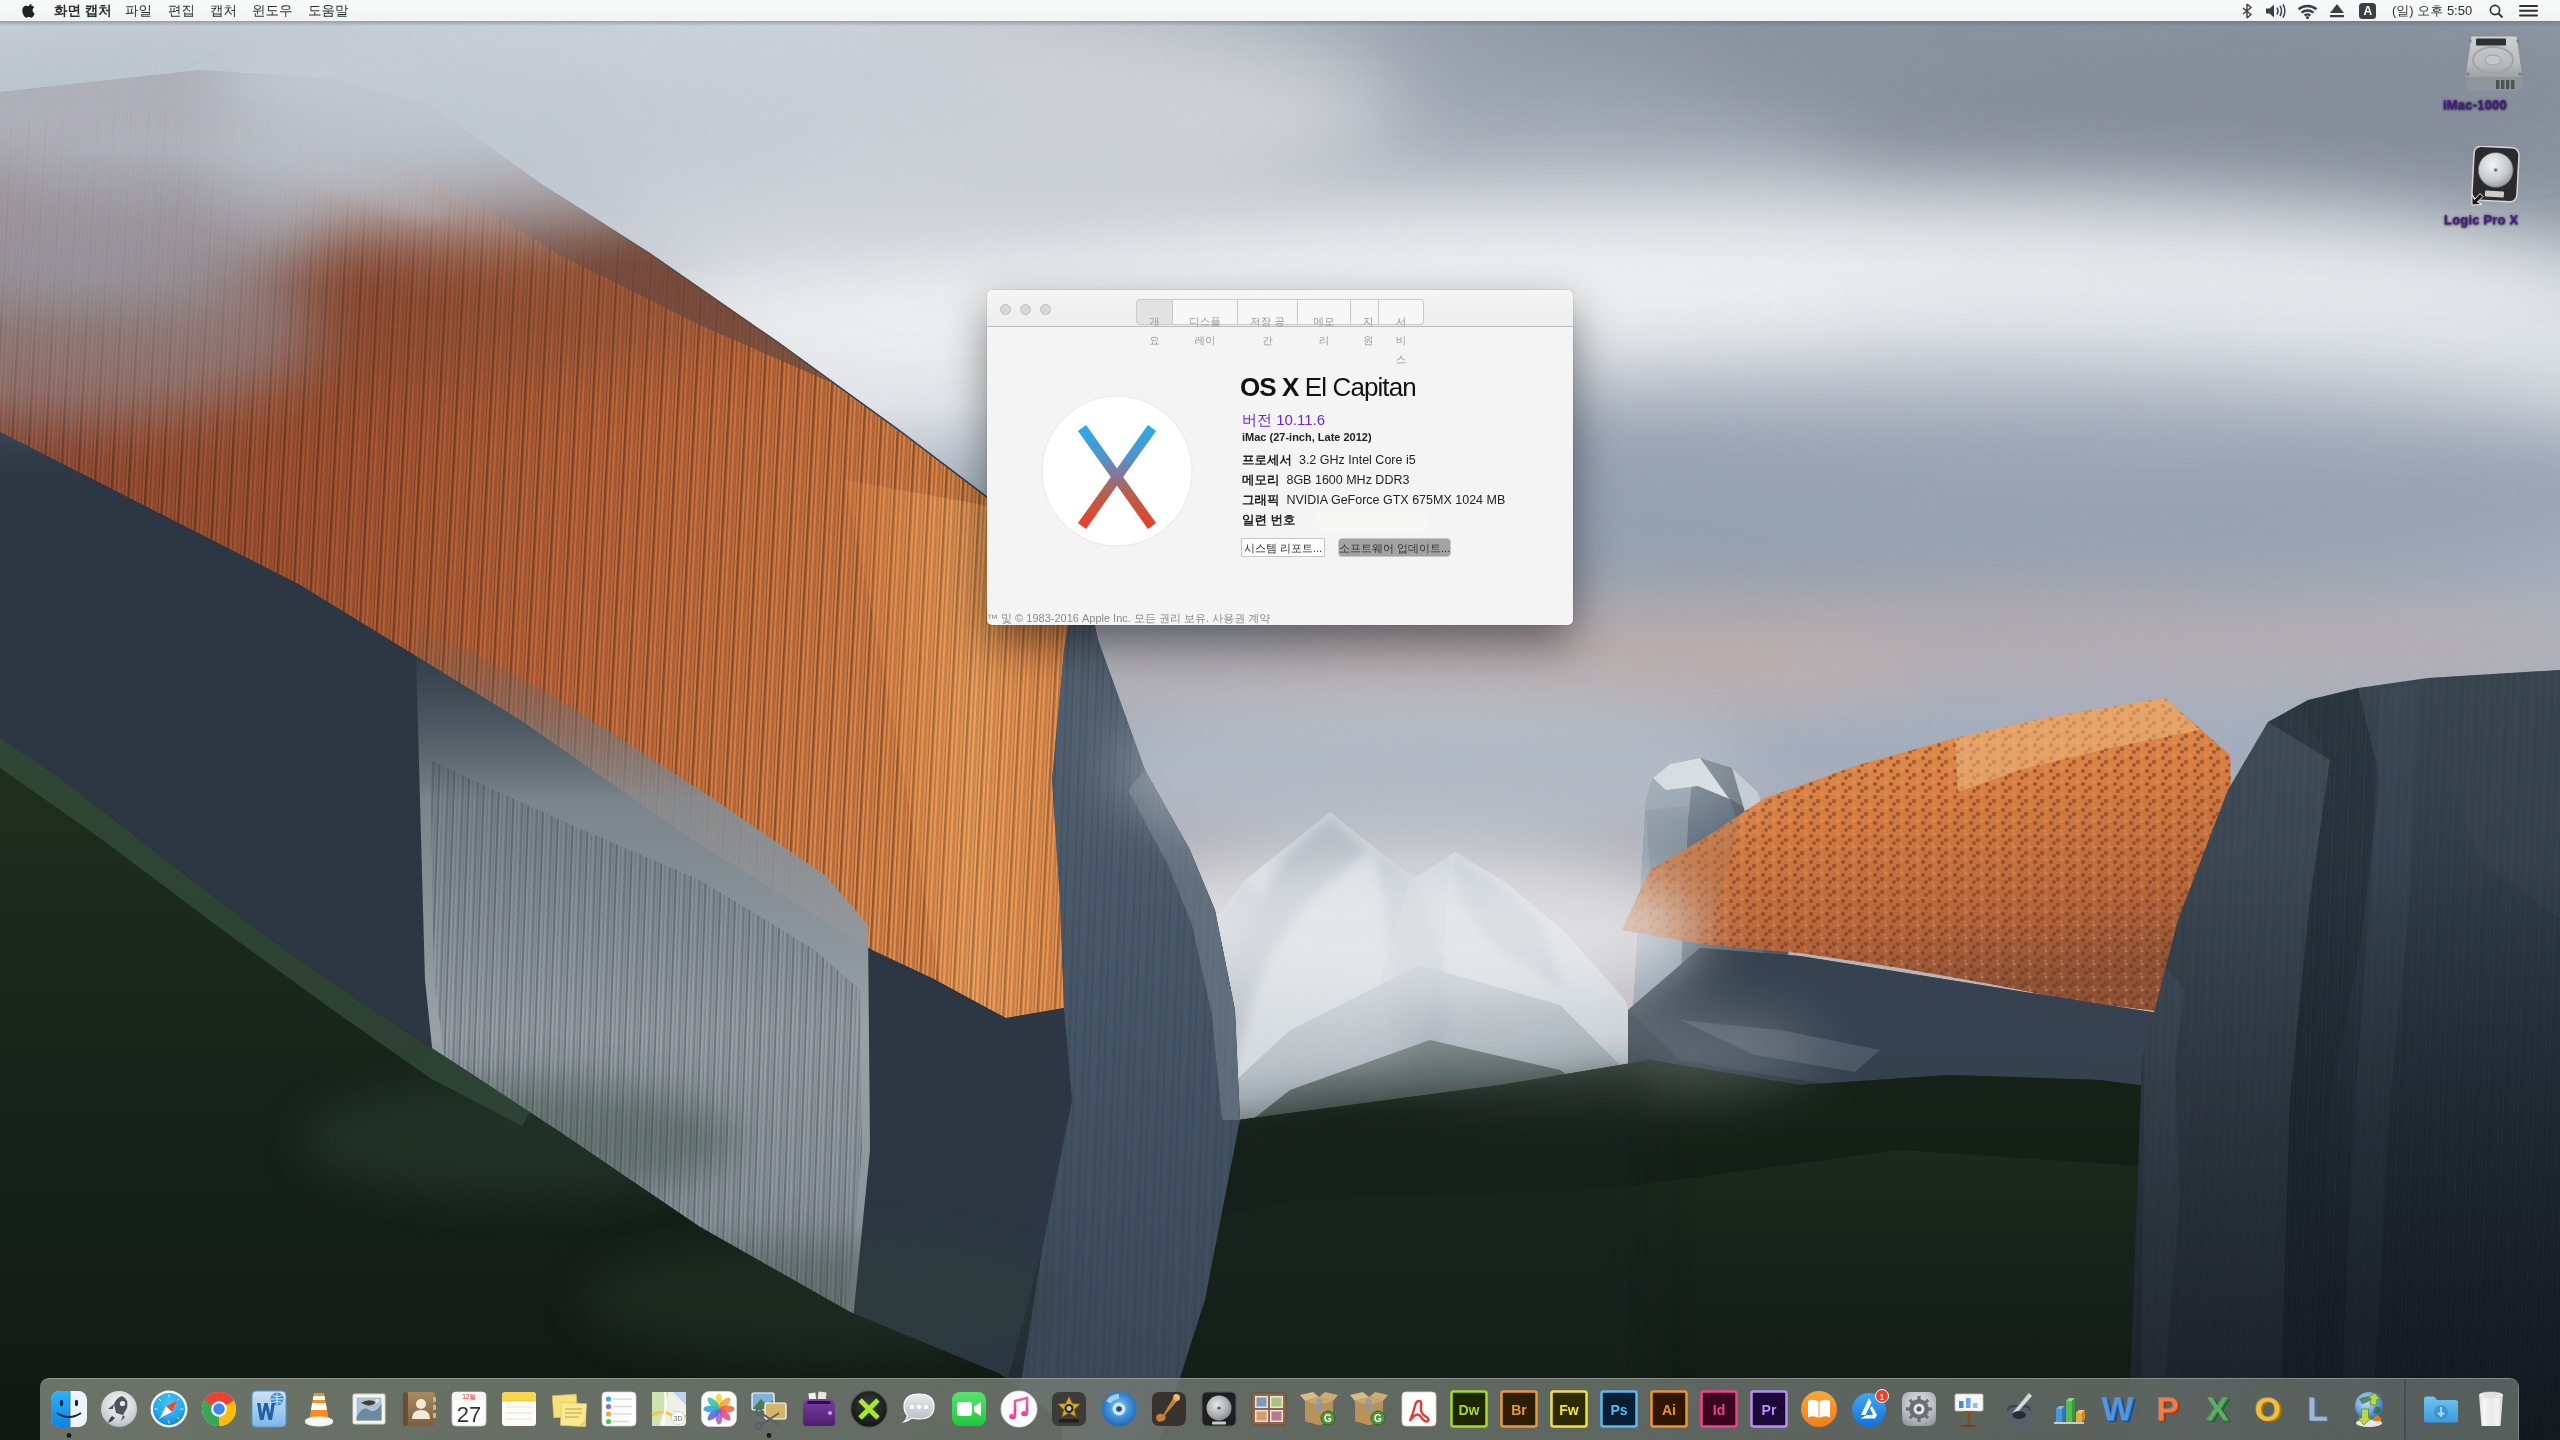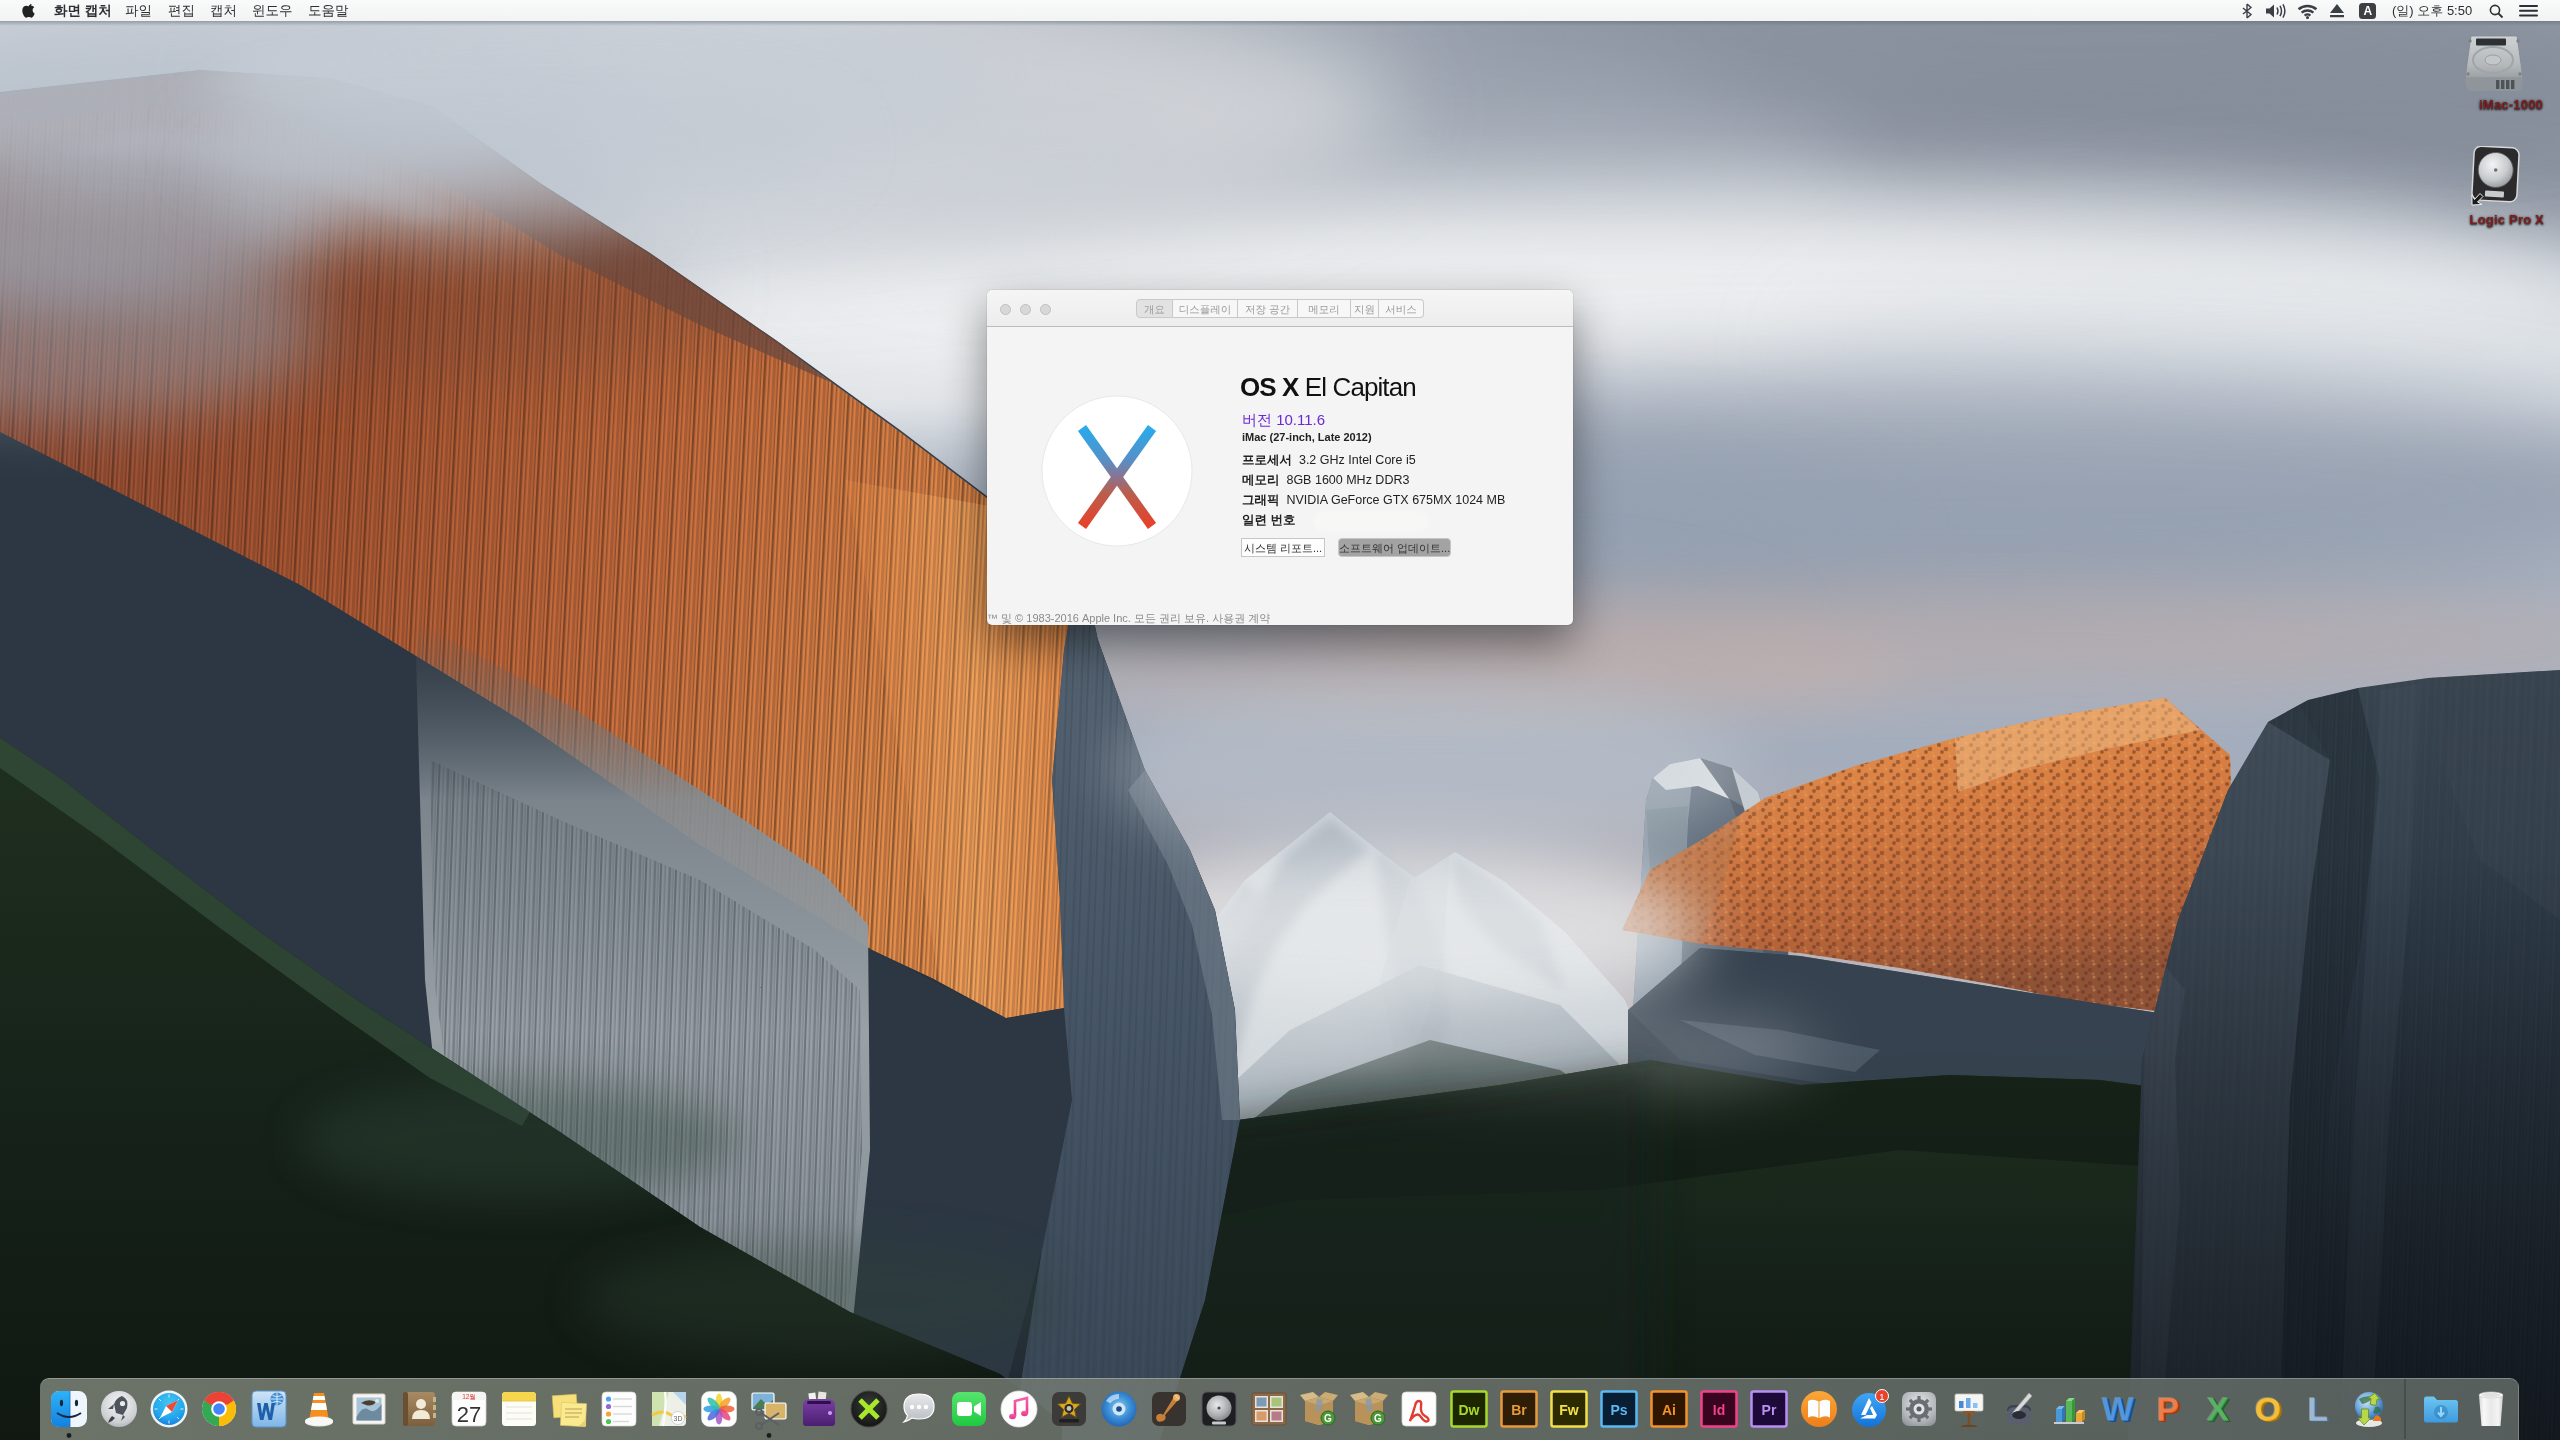--- a/index.html
+++ b/index.html
@@ -6,25 +6,25 @@
 #wall{position:absolute;left:0;top:0;}
 .abs{position:absolute;}
 #menubar{position:absolute;left:0;top:0;width:2560px;height:21px;background:linear-gradient(#f9fafa,#f2f4f4);z-index:50;}
 #menushadow{position:absolute;left:0;top:21px;width:2560px;height:5px;background:linear-gradient(rgba(90,100,110,0.45),rgba(90,100,110,0));z-index:49;}
 #menubar .mitem{position:absolute;top:0;height:21px;line-height:22px;font-size:13.5px;color:#2c2f33;}
 #menubar .bold{font-weight:bold;}
 #winAbout{position:absolute;left:987px;top:290px;width:586px;height:335px;border-radius:5px;background:#f3f4f3;box-shadow:0 18px 45px rgba(0,0,0,0.45),0 0 1px rgba(0,0,0,0.5);z-index:40;}
 #winTitle{position:absolute;left:0;top:0;width:100%;height:37px;border-radius:5px 5px 0 0;background:linear-gradient(#f4f4f4,#eceded);border-bottom:1px solid #bcbcbc;}
 .tl{position:absolute;top:303.5px;width:11px;height:11px;border-radius:50%;background:#d8d8d8;border:0.5px solid #bfbfbf;box-sizing:border-box;z-index:41;}
 #tabbar{position:absolute;left:1136px;top:299px;height:19px;display:flex;z-index:41;font-size:10.5px;color:#9a9a9a;}
-#tabbar .seg{height:19px;line-height:19px;text-align:center;background:#f7f7f7;border:1px solid #c9c9c9;border-left:none;box-sizing:border-box;padding:0;}
+#tabbar .seg{height:19px;line-height:19px;text-align:center;background:#f7f7f7;border:1px solid #c9c9c9;border-left:none;box-sizing:border-box;padding:12px;}
 #tabbar .seg.first{border-left:1px solid #c9c9c9;border-radius:4px 0 0 4px;background:#e2e2e2;}
 #tabbar .seg.last{border-radius:0 4px 4px 0;}
 .deskicon{position:absolute;z-index:30;}
-.desklabel{position:absolute;z-index:30;color:#7f1d1d;font-size:13px;font-weight:bold;text-align:right;text-shadow:0 1px 2px rgba(0,0,0,0.85),0 0 3px rgba(0,0,0,0.5);letter-spacing:0.2px;}
+.desklabel{position:absolute;z-index:30;color:#4c1d95;font-size:13px;font-weight:bold;text-align:left;text-shadow:0 1px 2px rgba(0,0,0,0.85),0 0 3px rgba(0,0,0,0.5);letter-spacing:0.2px;}
 #dock{position:absolute;left:40px;top:1378px;width:2479px;height:62px;background:linear-gradient(to right,rgba(126,133,122,0.84),rgba(100,108,105,0.84));border-radius:9px 9px 0 0;border-top:1px solid rgba(255,255,255,0.28);border-left:1px solid rgba(255,255,255,0.12);border-right:1px solid rgba(255,255,255,0.12);box-sizing:border-box;z-index:45;}
 #dockicons{position:absolute;left:0;top:1378px;width:2560px;height:62px;z-index:46;}
 </style>
 </head>
 <body>
 <svg id="wall" width="2560" height="1440" viewBox="0 0 2560 1440">
 <defs>
 <linearGradient id="skyg" x1="0" y1="0" x2="0" y2="1">
   <stop offset="0" stop-color="#d0d4da"></stop>
   <stop offset="0.18" stop-color="#bec7d2"></stop>

